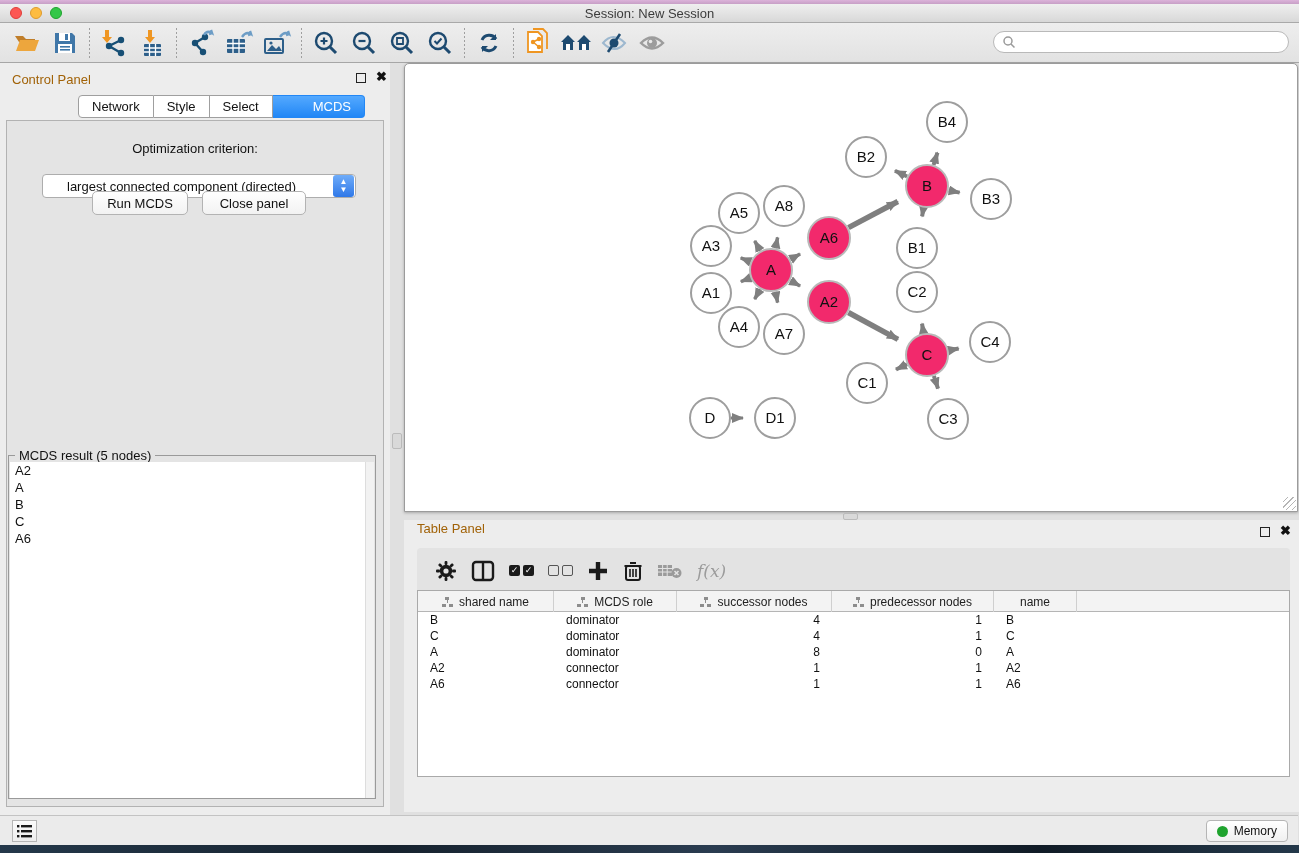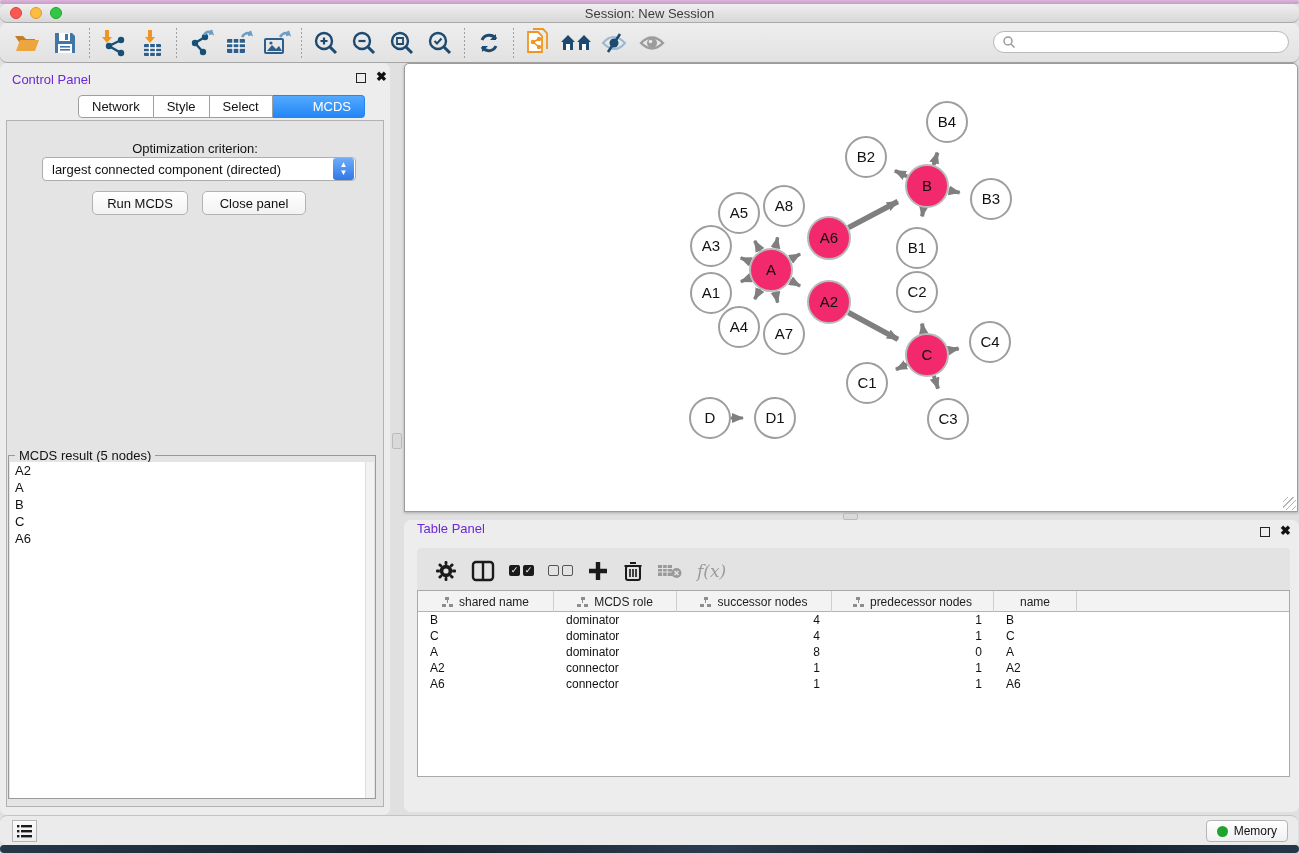--- a/index.html
+++ b/index.html
@@ -1,18 +1,18 @@
 <!DOCTYPE html>
 <html><head>
 <meta charset="utf-8">
 <style>
   * { margin:0; padding:0; box-sizing:border-box; }
   html,body { width:1299px; height:853px; overflow:hidden;
     font-family:"Liberation Sans", sans-serif; background:#e0e0e0; }
-  .abs { position:absolute;border-radius:7px; }
+  .abs { position:absolute; }
   #stage { position:relative; width:1299px; height:853px; }
 
   
   #desktop-top { left:0; top:0; width:1299px; height:4px;
     background:linear-gradient(#dcb3da,#c79fc6); }
   #desktop-bottom { left:0; top:845px; width:1299px; height:8px;
     background:linear-gradient(90deg,#24384a,#16222e 30%,#2a3c50 55%,#101b26 80%,#24384a); }
 
   
   #titlebar { left:0; top:4px; width:1299px; height:19px;
@@ -33,43 +33,43 @@
   .tb-btn { width:38px; height:34px; display:flex; align-items:center; justify-content:center; }
   .tb-sep { width:1px; height:30px; margin:0 5px;
     background:repeating-linear-gradient(#9f9f9f 0 2px, transparent 2px 4px); }
   #search-wrap { position:absolute; right:10px; top:8px; width:296px; height:22px;
     background:#fff; border:1px solid #b9b9b9; border-radius:12px;
     display:flex; align-items:center; padding-left:8px; }
   #search-wrap input { border:none; outline:none; flex:1; height:18px; font-size:12px;
     background:transparent; font-family:"Liberation Sans",sans-serif; }
 
   
-  .panel-title { font-size:13px; color:#6d28d9; }
+  .panel-title { font-size:13px; color:#a16207; }
   .float-ic { width:10px; height:10px; border:1.5px solid #222; display:inline-block; }
   .close-ic { font-size:13px; font-weight:bold; color:#111; line-height:10px; }
 
   
   #control-panel { left:0; top:63px; width:390px; height:752px; background:#ededed; }
   #cp-header { position:absolute; left:12px; top:9px; }
   #cp-float { position:absolute; left:356px; top:10px; }
   #cp-close { position:absolute; left:376px; top:9px; }
   #cp-body { position:absolute; left:6px; top:57px; width:378px; height:687px;
     background:#e4e4e4; border:1px solid #b2b2b2; }
   #cp-tabs { position:absolute; left:78px; top:32px; height:23px; display:flex; z-index:3; }
   .seg { border:1px solid #9f9f9f; border-left:none; background:#fff; color:#111;
     font-size:13px; padding:0 13px; display:flex; align-items:center; height:23px; }
   .seg:first-child { border-left:1px solid #9f9f9f; border-radius:4px 0 0 4px; }
   .seg:last-child { border-radius:0 4px 4px 0; }
   .seg.active { background:linear-gradient(#54a9ff,#2287f5); color:#fff; border-color:#2287f5;padding-left:40px; }
 
   #opt-label { position:absolute; left:0; top:78px; width:390px; text-align:center;
     font-size:13px; color:#111; }
-  #criterion { position:absolute; left:42px; top:94px; width:314px; height:24px;
+  #criterion { position:absolute; left:42px; top:111px; width:314px; height:24px;
     background:#fff; border:1px solid #adadad; border-radius:4px;
-    display:flex; align-items:center; font-size:13px; color:#111; }
+    display:flex; align-items:center; font-size:13px; color:#111;padding-left:15px; }
   #criterion .val { flex:1; padding-left:9px; white-space:nowrap; }
   #criterion .stepper { width:21px; height:22px; margin-right:1px;
     background:linear-gradient(#6facf9,#2f78e8); border-radius:3px;
     color:#fff; font-size:8px; line-height:8px; display:flex; flex-direction:column;
     align-items:center; justify-content:center; }
   .cp-btn { position:absolute; top:128px; height:24px; background:linear-gradient(#ffffff,#f2f2f2);
     border:1px solid #b3b3b3; border-radius:5px; font-size:13px; color:#111;
     display:flex; align-items:center; justify-content:center; }
   #run-btn { left:92px; width:96px; }
   #closep-btn { left:202px; width:104px; }

